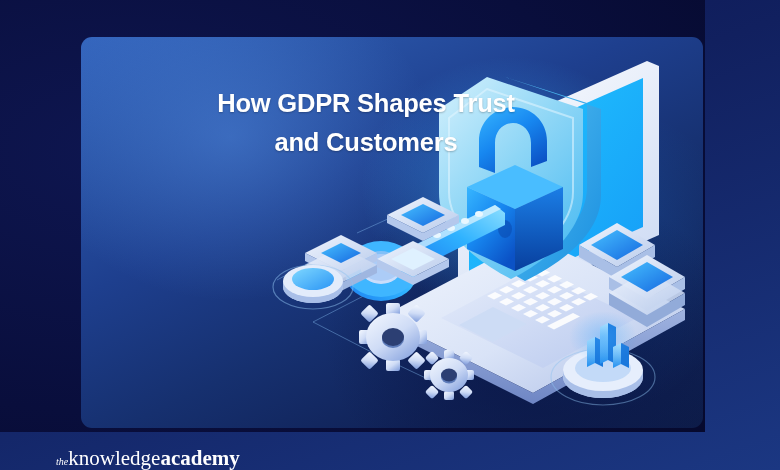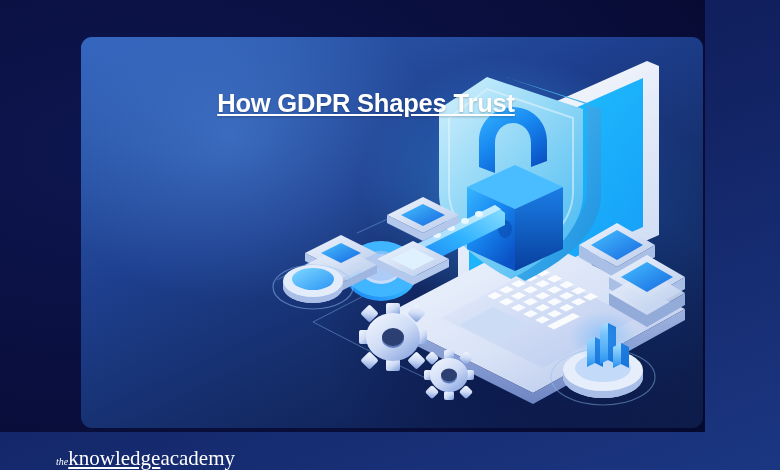--- a/index.html
+++ b/index.html
@@ -26,29 +26,29 @@
           background:radial-gradient(ellipse at center,rgba(86,145,230,.45),rgba(86,145,230,0) 68%);}
   .glow-b{position:absolute;right:-40px;bottom:-80px;width:420px;height:330px;
           background:radial-gradient(ellipse at center,rgba(10,22,70,.85),rgba(10,22,70,0) 70%);}
   .glow-c{position:absolute;left:330px;top:60px;width:340px;height:320px;
           background:radial-gradient(ellipse at center,rgba(40,150,255,.22),rgba(40,150,255,0) 70%);}
 
   
   .headline{position:absolute;left:92px;top:47px;width:386px;
             text-align:center;color:#ffffff;font-weight:bold;
             font-size:25.5px;line-height:39px;letter-spacing:-.2px;
-            text-shadow:0 1px 2px rgba(0,0,0,.25);text-decoration:underline;}
+            text-shadow:0 1px 2px rgba(0,0,0,.25);}
   .headline .ln{display:block;white-space:nowrap;}
 
   
   .logo{position:absolute;left:56px;top:446px;color:#ffffff;
         font-family:"Liberation Serif", serif;white-space:nowrap;}
   .logo .the{font-style:italic;font-size:10px;}
-  .logo .kn{font-size:21px;text-decoration:underline;}
-  .logo .ac{font-size:21px;font-weight:normal;text-align:right;}
+  .logo .kn{font-size:21px;}
+  .logo .ac{font-size:21px;font-weight:bold;text-align:right;}
 
   
   .illus{position:absolute;left:0;top:0;width:622px;height:391px;}
   svg.art{position:absolute;left:0;top:0;}
 </style>
 </head>
 <body>
 
 <div id="stage">
 
@@ -328,20 +328,21 @@
             <path d="M540 327 L548 331 L548 310 L540 306 Z" fill="#1a78dc"></path>
           </g>
           <ellipse cx="522" cy="300" rx="34" ry="26" fill="url(#gHalo)" opacity="0.7"></ellipse>
         </g>
 
       </svg>
     </div>
 
     <div class="headline">
       <span class="ln">How GDPR Shapes Trust</span>
+      <span class="ln">and Customers</span>
     </div>
   </div>
 
   <div class="logo">
     <span class="the">the</span><span class="kn">knowledge</span><span class="ac">academy</span>
   </div>
 
 </div>
 
 </body></html>

